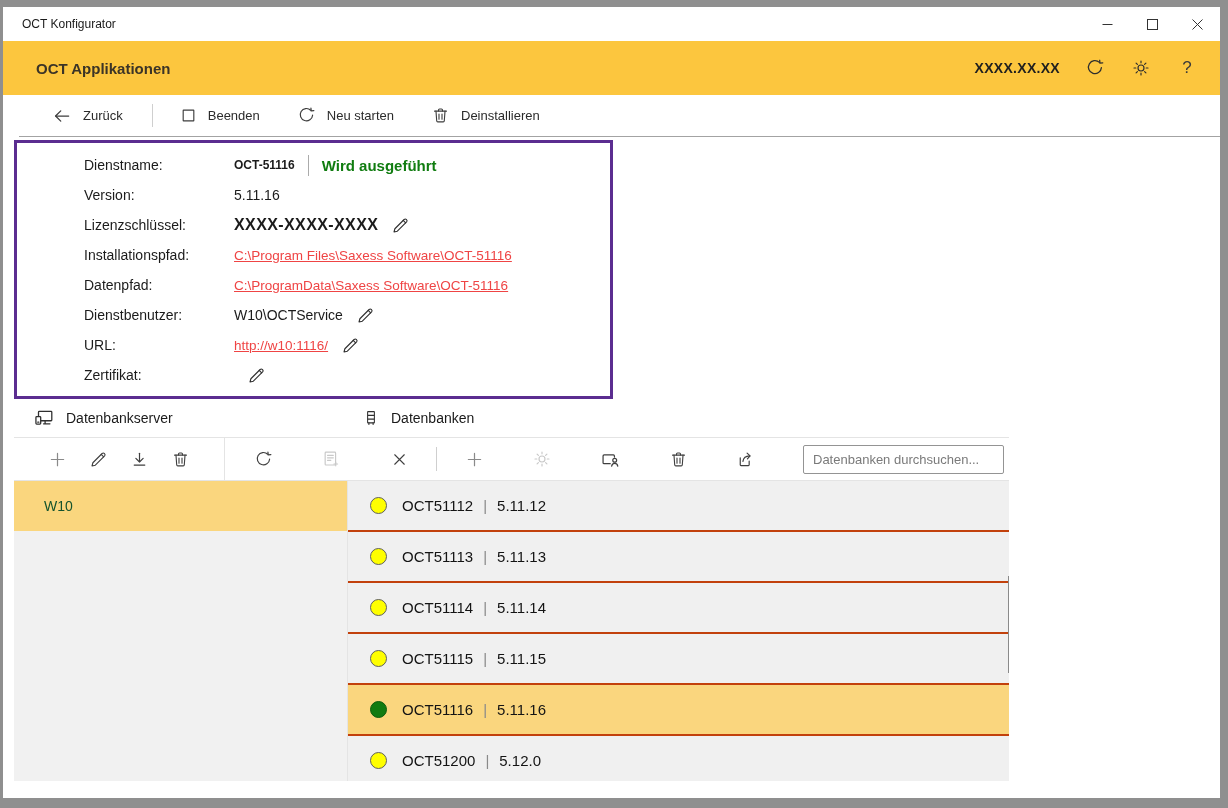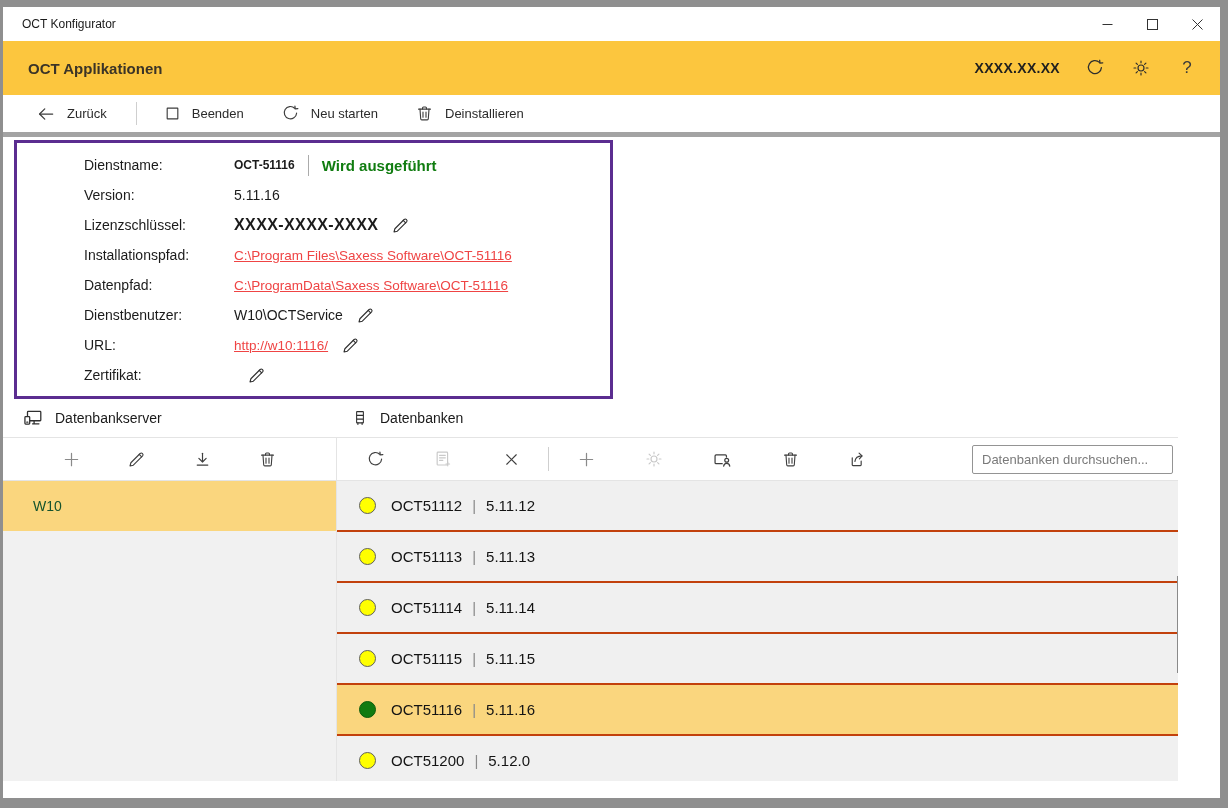--- a/index.html
+++ b/index.html
@@ -8,48 +8,48 @@
   .window { position:absolute; left:3px; top:7px; right:8px; bottom:10px; background:#fff; overflow:hidden; }
 
   
   .titlebar { height:34px; display:flex; align-items:center; background:#fff; }
   .tb-title { font-size:12px; color:#1a1a1a; padding-left:19px; }
   .win-controls { margin-left:auto; display:flex; height:100%; }
   .win-btn { width:45px; height:100%; display:flex; align-items:center; justify-content:center; color:#333; cursor:default; }
   .win-btn svg { display:block; }
 
   
-  .appheader { height:54px; background:#FCC63E; display:flex; align-items:center; padding:0 22px 0 25px; }
+  .appheader { height:54px; background:#FCC63E; display:flex; align-items:center; padding:0 22px 0 33px; }
   .app-title { font-size:15px; font-weight:700; color:#3b3427; }
   .header-right { margin-left:auto; display:flex; align-items:center; gap:24px; }
   .version { font-size:14px; font-weight:700; color:#1f1f1f; letter-spacing:0.3px; }
   .hicon { color:#2e2e2e; display:flex; align-items:center; justify-content:center; width:22px; height:22px; }
   .qmark { font-size:17px; color:#3a3a3a; font-weight:400; }
 
   
-  .cmdbar { height:42px; display:flex; align-items:center; padding-left:33px; border-bottom:5px solid #a3a3a3; background:#fff; }
+  .cmdbar { height:42px; display:flex; align-items:center; padding-left:33px; border-bottom:1px solid #a3a3a3; background:#fff;margin-left:16px; }
   .cmd { display:flex; align-items:center; gap:11px; font-size:13px; color:#2b2b2b; margin-right:37px; cursor:default; }
   .cmd svg { color:#3c3c3c; }
   .cmd-divider { width:1px; height:23px; background:#cfcfcf; margin:0 27px 0 -8px; }
 
   
   .details { margin:3px 0 0 11px; width:599px; border:3px solid #5B2D90; padding:7px 0 6px; background:#fff; }
   .d-row { height:30px; display:flex; align-items:center; padding-left:23px;margin-left:44px; }
   .d-label { width:150px; font-size:14px; color:#1b1b1b; }
   .d-val { display:flex; align-items:center; }
   .d-text { font-size:14px; color:#1b1b1b; }
   .d-bold { font-size:12px; font-weight:700; }
   .d-big { font-size:16px; font-weight:600; letter-spacing:0.4px; }
   .d-link { font-size:13.5px; color:#ef4444; text-decoration:underline; cursor:pointer; }
   .d-sep { width:1px; height:21px; background:#ababab; margin:0 13px; }
   .d-status { font-size:15px; font-weight:700; color:#107C10; }
   .pencil { margin-left:13px; color:#2f2f2f; cursor:pointer; }
 
   
-  .lower { margin-left:0; width:1175px; }
+  .lower { margin-left:11px; width:995px; }
   .panel-heads { height:38px; display:flex; align-items:center; }
   .ph-left { width:334px; display:flex; align-items:center; gap:11px; padding-left:19px; }
   .ph-right { flex:1; display:flex; align-items:center; gap:11px; padding-left:14px; }
   .ph-title { font-size:14px; color:#1a1a1a; }
   .ph-left svg, .ph-right svg { color:#2f2f2f; }
 
   .panel-toolbars { height:44px; display:flex; border-top:1px solid #e4e4e4; border-bottom:1px solid #e4e4e4; }
   .tb-servers { width:334px; border-right:1px solid #e4e4e4; display:flex; align-items:center; justify-content:space-evenly; padding:0 14px; }
   .tb-databases { flex:1; display:flex; align-items:center; gap:46px; padding-left:27px; }
   .tbtn { color:#3f3f3f; display:flex; align-items:center; justify-content:center; width:22px; height:22px; cursor:pointer; }

